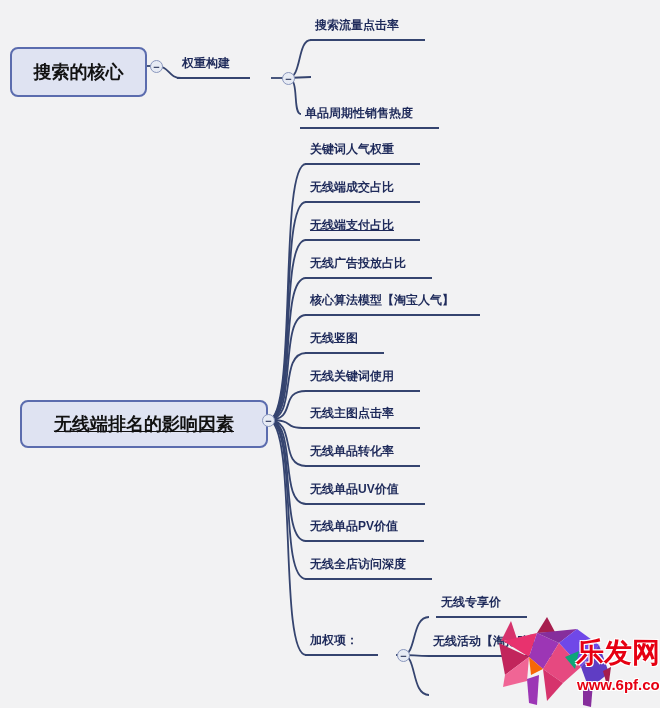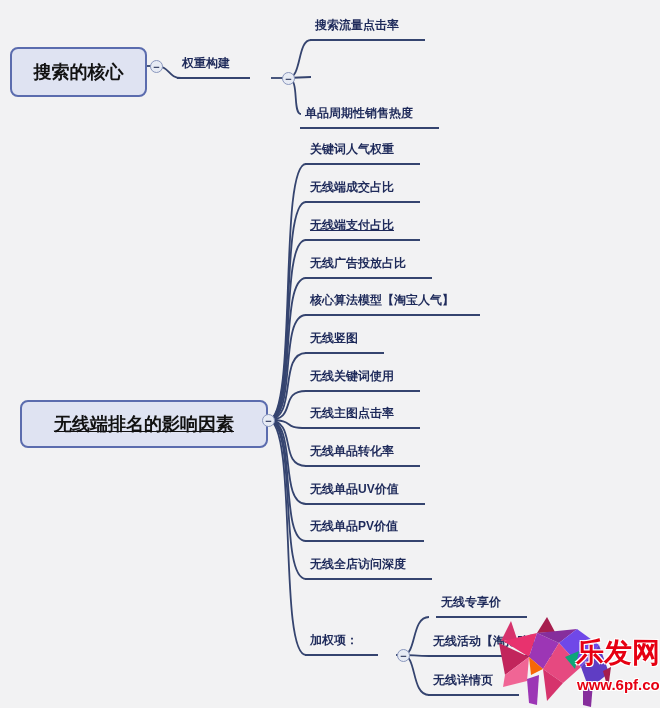--- a/index.html
+++ b/index.html
@@ -103,21 +103,20 @@
   <div class="leaf" style="left:305px; top:478px;">无线单品UV价值</div>
   <div class="leaf" style="left:305px; top:515px;">无线单品PV价值</div>
   <div class="leaf" style="left:305px; top:553px;">无线全店访问深度</div>
 
   <div class="leaf tight" style="left:305px; top:629px;">加权项：</div>
 
   <div class="collapse-btn" style="left:397px; top:649px;">−</div>
 
   <div class="leaf" style="left:428px; top:591px;margin-left:8px;">无线专享价</div>
   <div class="leaf" style="left:428px; top:630px;">无线活动【淘抢购】</div>
-  <div class="leaf" style="left:428px; top:669px;">无线详情页</div>
 
   <svg class="bull" width="125" height="91" viewBox="0 0 125 91">
     <polygon points="14,24 24,4 30,22" fill="#d6336c"></polygon>
     <polygon points="50,16 60,0 68,15" fill="#a61e4d"></polygon>
     <polygon points="16,24 50,16 42,40" fill="#e8326e"></polygon>
     <polygon points="12,26 42,40 18,58" fill="#c2255c"></polygon>
     <polygon points="18,58 42,40 40,64 16,70" fill="#f06595"></polygon>
     <polygon points="42,40 50,16 72,26 56,52" fill="#9c36b5"></polygon>
     <polygon points="50,16 90,12 72,26" fill="#862e9c"></polygon>
     <polygon points="72,26 90,12 112,28 94,50" fill="#7048e8"></polygon>

